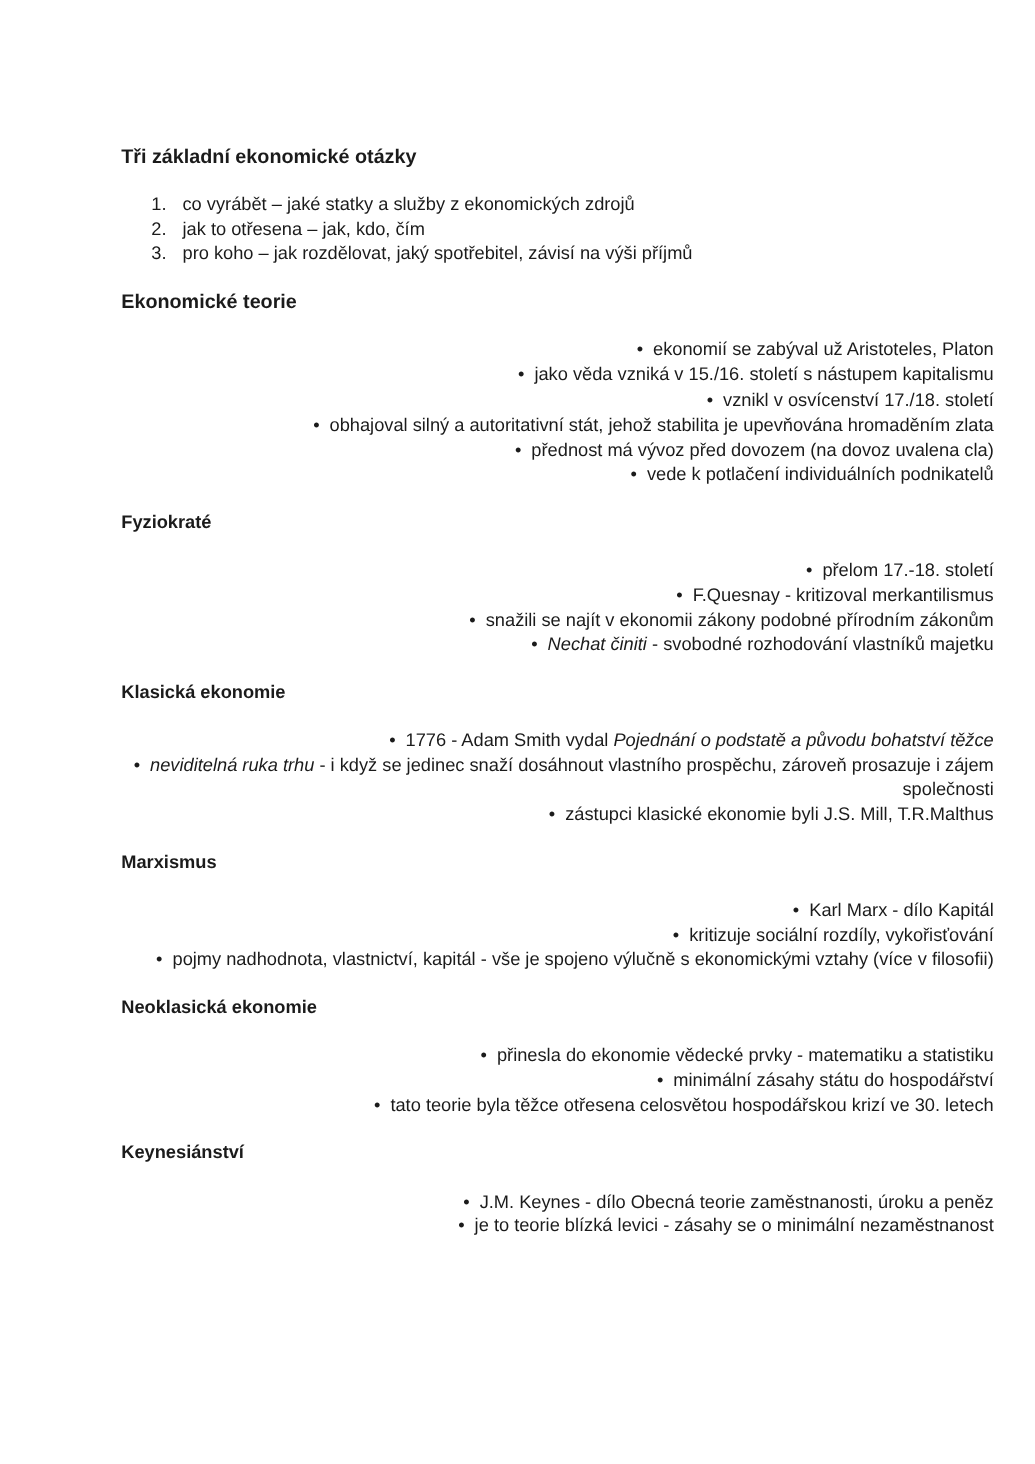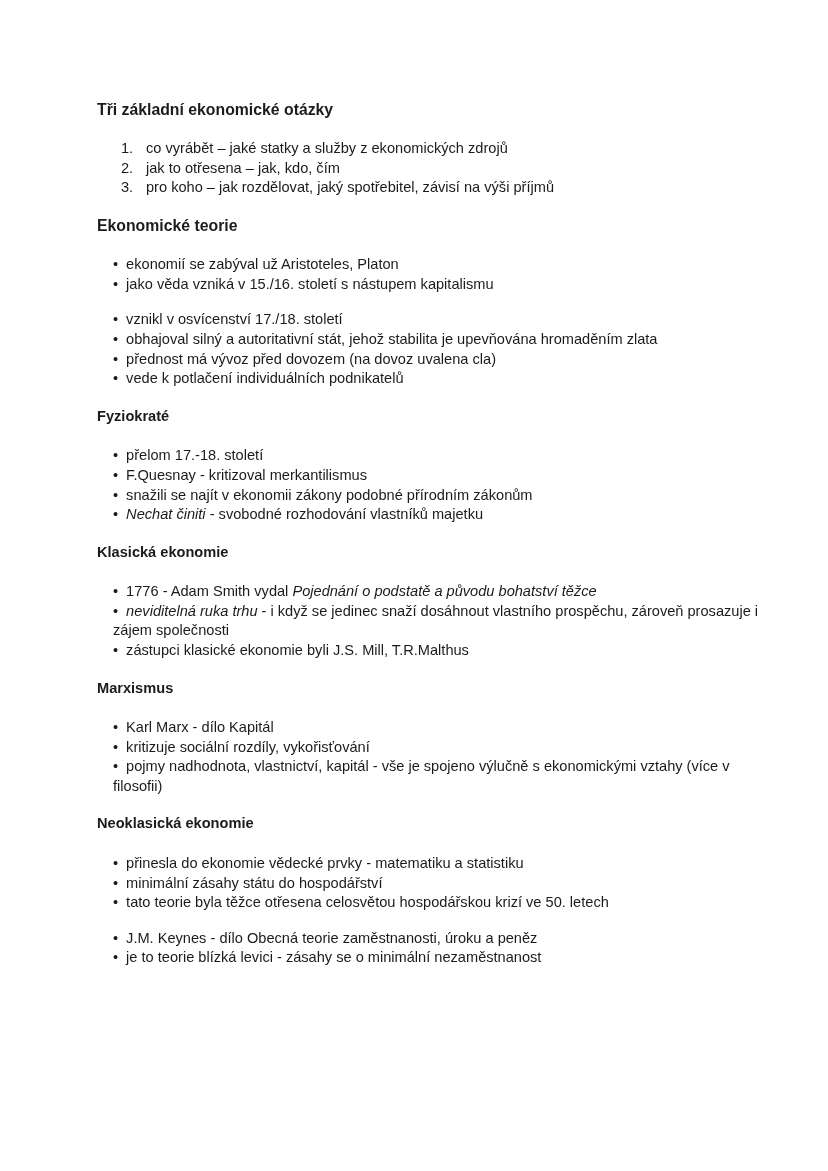--- a/index.html
+++ b/index.html
@@ -21,43 +21,44 @@
     font-size: 14.6px;
     line-height: 19.6px;
   }
   .h-main {
     font-size: 15.8px;
     font-weight: bold;
     line-height: 21px;
     margin: 17px 0 19.5px 0;
   }
   .title.h-main {
-    margin-top: 0;
+    margin-top: 16px;
     margin-bottom: 19px;
   }
   .h-sub {
     font-size: 14.6px;
     font-weight: bold;
     line-height: 21px;
     margin: 17px 0 19.5px 0;
   }
   .olist {
     margin: 0 0 0 24px;
     padding: 0;
   }
   .num-item {
     display: flex;
   }
   .num {
     width: 25px;
     flex: none;
   }
   .bullets {
-    margin: 16px;
+    margin: 2px;
     padding: 0;
+    text-align: right;
   }
   .bullet-item {
     margin: 0;
   }
   .bullet-glyph {
     margin-right: 8px;
   }
   .b { font-weight: normal; }
   .i { font-style: italic; }
 </style>
@@ -110,20 +111,21 @@
       <div class="h-sub">Marxismus</div>
       <div class="bullets">
         <div class="bullet-item"><span class="bullet-glyph">•</span><span class="b">Karl Marx</span><span> - dílo </span><span class="b">Kapitál</span></div>
         <div class="bullet-item"><span class="bullet-glyph">•</span><span>kritizuje sociální rozdíly, vykořisťování</span></div>
         <div class="bullet-item"><span class="bullet-glyph">•</span><span>pojmy nadhodnota, vlastnictví, kapitál - vše je spojeno výlučně s ekonomickými vztahy (více v filosofii)</span></div>
       </div>
       <div class="h-sub">Neoklasická ekonomie</div>
       <div class="bullets">
         <div class="bullet-item"><span class="bullet-glyph">•</span><span>přinesla do ekonomie vědecké prvky - matematiku a statistiku</span></div>
         <div class="bullet-item"><span class="bullet-glyph">•</span><span>minimální zásahy státu do hospodářství</span></div>
-        <div class="bullet-item"><span class="bullet-glyph">•</span><span>tato teorie byla těžce otřesena celosvětou hospodářskou krizí ve 50. letech</span></div>
+        <div class="bullet-item"><span class="bullet-glyph">•</span><span>tato teorie byla těžce otřesena celosvětou hospodářskou krizí ve 30. letech</span></div>
       </div>
+      <div class="h-sub">Keynesiánství</div>
       <div class="bullets">
         <div class="bullet-item"><span class="bullet-glyph">•</span><span class="b">J.M. Keynes</span><span> - dílo </span><span class="b">Obecná teorie zaměstnanosti, úroku a peněz</span></div>
         <div class="bullet-item"><span class="bullet-glyph">•</span><span>je to teorie blízká levici - zásahy se o minimální nezaměstnanost</span></div>
       </div>
     </div>
 </div>
 
 </body></html>

